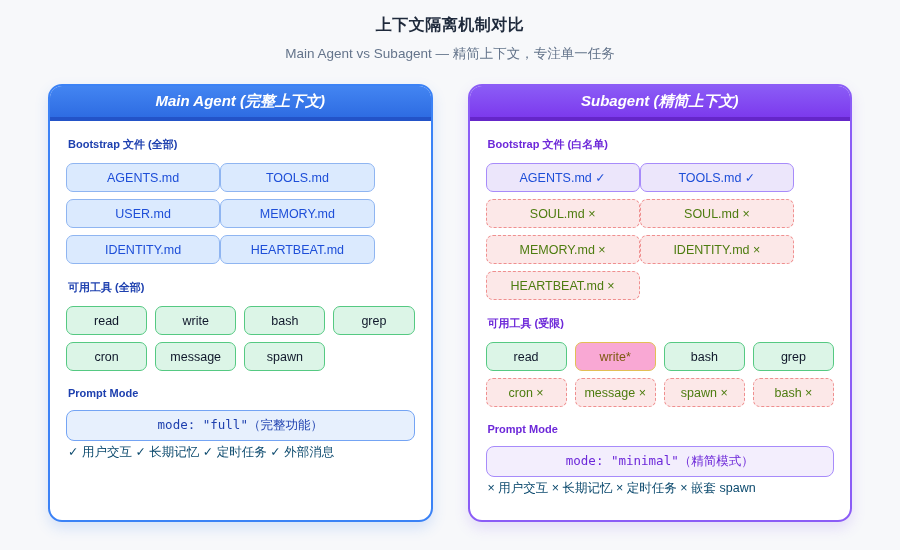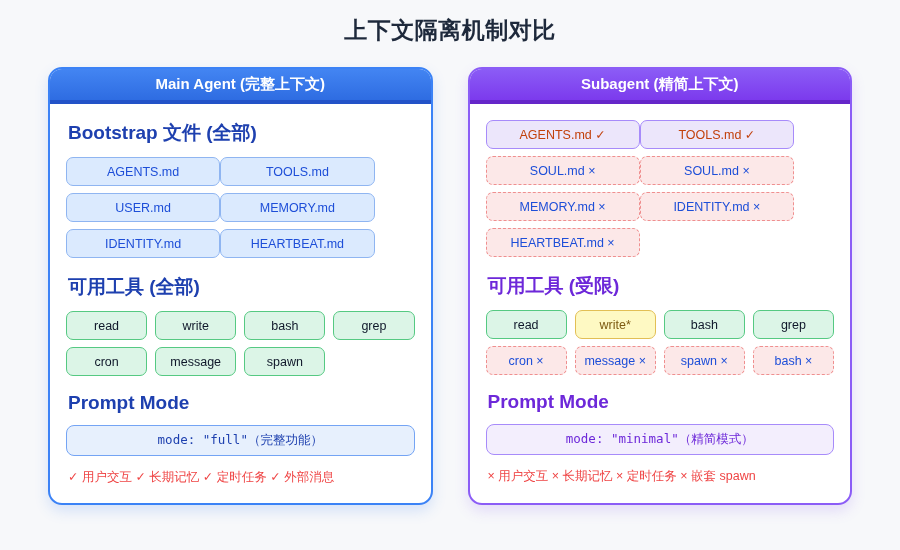--- a/index.html
+++ b/index.html
@@ -3,74 +3,75 @@
 <meta charset="utf-8">
 <style>
   html,body { margin:0; padding:0; }
   body {
     width:900px; height:550px;
     background:#f7f8fa;
     font-family:"Liberation Sans", sans-serif;
     overflow:hidden;
   }
   .top { text-align:center; padding-top:15px; }
-  .title { font-size:23px; font-weight:bold; color:#1e293b; letter-spacing:.5px; }
+  .title { font-size:16px; font-weight:bold; color:#1e293b; letter-spacing:.5px; }
   .subtitle { margin-top:9px; font-size:13.5px; color:#64748b; }
 
   .cards { display:flex; gap:35px; padding:21px 48px 0 48px; }
   .card {
     flex:1; height:438px; box-sizing:border-box;
     background:#ffffff; border-radius:14px; overflow:hidden;
   }
   .card.main { border:2px solid #3b82f6; box-shadow:0 6px 14px rgba(59,130,246,.18); }
   .card.sub  { border:2px solid #8b5cf6; box-shadow:0 6px 14px rgba(139,92,246,.18); }
 
   .card-header {
     height:31px; display:flex; align-items:center; justify-content:center;
-    color:#ffffff; font-weight:bold; font-size:15px;
+    color:#ffffff; font-weight:bold; font-size:15px;font-style:italic;
   }
   .main .card-header { background:linear-gradient(180deg,#4385f2,#2e6ce2); border-bottom:4px solid #2353c8; }
   .sub  .card-header { background:linear-gradient(180deg,#8b5cf6,#7c3aed); border-bottom:4px solid #6526c9; }
 
   .card-body { padding:16px 16px 0 16px; }
 
-  .section-h { font-size:19px; font-weight:bold; margin:0 0 11px 2px; }
+  .section-h { font-size:11px; font-weight:bold; margin:0 0 11px 2px; }
   .main .section-h { color:#1e40af; }
   .sub  .section-h { color:#6d28d9; }
   .mt { margin-top:16px; }
 
   .files-grid { display:grid; grid-template-columns:1fr 1fr; gap:7px 0; margin-right:40px; }
   .tools-grid { display:grid; grid-template-columns:repeat(4,1fr); gap:7px 8px; }
 
   .chip {
     height:29px; box-sizing:border-box; border-radius:7px;
     display:flex; align-items:center; justify-content:center;
     font-size:12.5px; white-space:nowrap;
   }
   .chip-blue   { background:#dbeafe; border:1.5px solid #8fb5f1; color:#1d4ed8; }
   .chip-green  { background:#dcf5e7; border:1.5px solid #55c982; color:#0f172a; }
-  .chip-purple { background:#ece6fb; border:1.5px solid #a78bfa; color:#c2410c; }
-  .chip-red    { background:#fce8e8; border:1.5px dashed #ef8f8f; color:#1d4ed8; }
-  .chip-yellow { background:#fef9c3; border:1.5px solid #e2bf55; color:#7d5a11; }
+  .chip-purple { background:#ece6fb; border:1.5px solid #a78bfa; color:#1d4ed8; }
+  .chip-red    { background:#fce8e8; border:1.5px dashed #ef8f8f; color:#4d7c0f; }
+  .chip-yellow { background:#f9a8d4; border:1.5px solid #e2bf55; color:#7d5a11; }
 
   .mode-box {
     height:31px; box-sizing:border-box; border-radius:8px;
     display:flex; align-items:center; justify-content:center;
     font-family:"DejaVu Sans Mono", monospace; font-size:12.5px;
   }
   .main .mode-box { background:#e7f0fd; border:1.5px solid #74a4f4; color:#1e40af; }
   .sub  .mode-box { background:#f3eefd; border:1.5px solid #a78bfa; color:#6d28d9; }
 
-  .footer-line { margin-top:13px; margin-left:2px; font-size:12.5px; color:#ef4444; }
+  .footer-line { margin-top:3px; margin-left:2px; font-size:12.5px; color:#0c4a6e; }
 </style>
 </head>
 <body>
 
 <div class="top">
   <div class="title">上下文隔离机制对比</div>
+  <div class="subtitle">Main Agent vs Subagent — 精简上下文，专注单一任务</div>
 </div>
 
 <div class="cards">
 
   <div class="card main">
     <div class="card-header">Main Agent (完整上下文)</div>
     <div class="card-body">
 
       <div class="section-h">Bootstrap 文件 (全部)</div>
       <div class="files-grid">
@@ -97,20 +98,21 @@
       <div class="mode-box">mode: "full"（完整功能）</div>
 
       <div class="footer-line">✓ 用户交互 ✓ 长期记忆 ✓ 定时任务 ✓ 外部消息</div>
     </div>
   </div>
 
   <div class="card sub">
     <div class="card-header">Subagent (精简上下文)</div>
     <div class="card-body">
 
+      <div class="section-h">Bootstrap 文件 (白名单)</div>
       <div class="files-grid">
         <div class="chip chip-purple">AGENTS.md ✓</div>
         <div class="chip chip-purple">TOOLS.md ✓</div>
         <div class="chip chip-red">SOUL.md ×</div>
         <div class="chip chip-red">SOUL.md ×</div>
         <div class="chip chip-red">MEMORY.md ×</div>
         <div class="chip chip-red">IDENTITY.md ×</div>
         <div class="chip chip-red">HEARTBEAT.md ×</div>
       </div>
 

